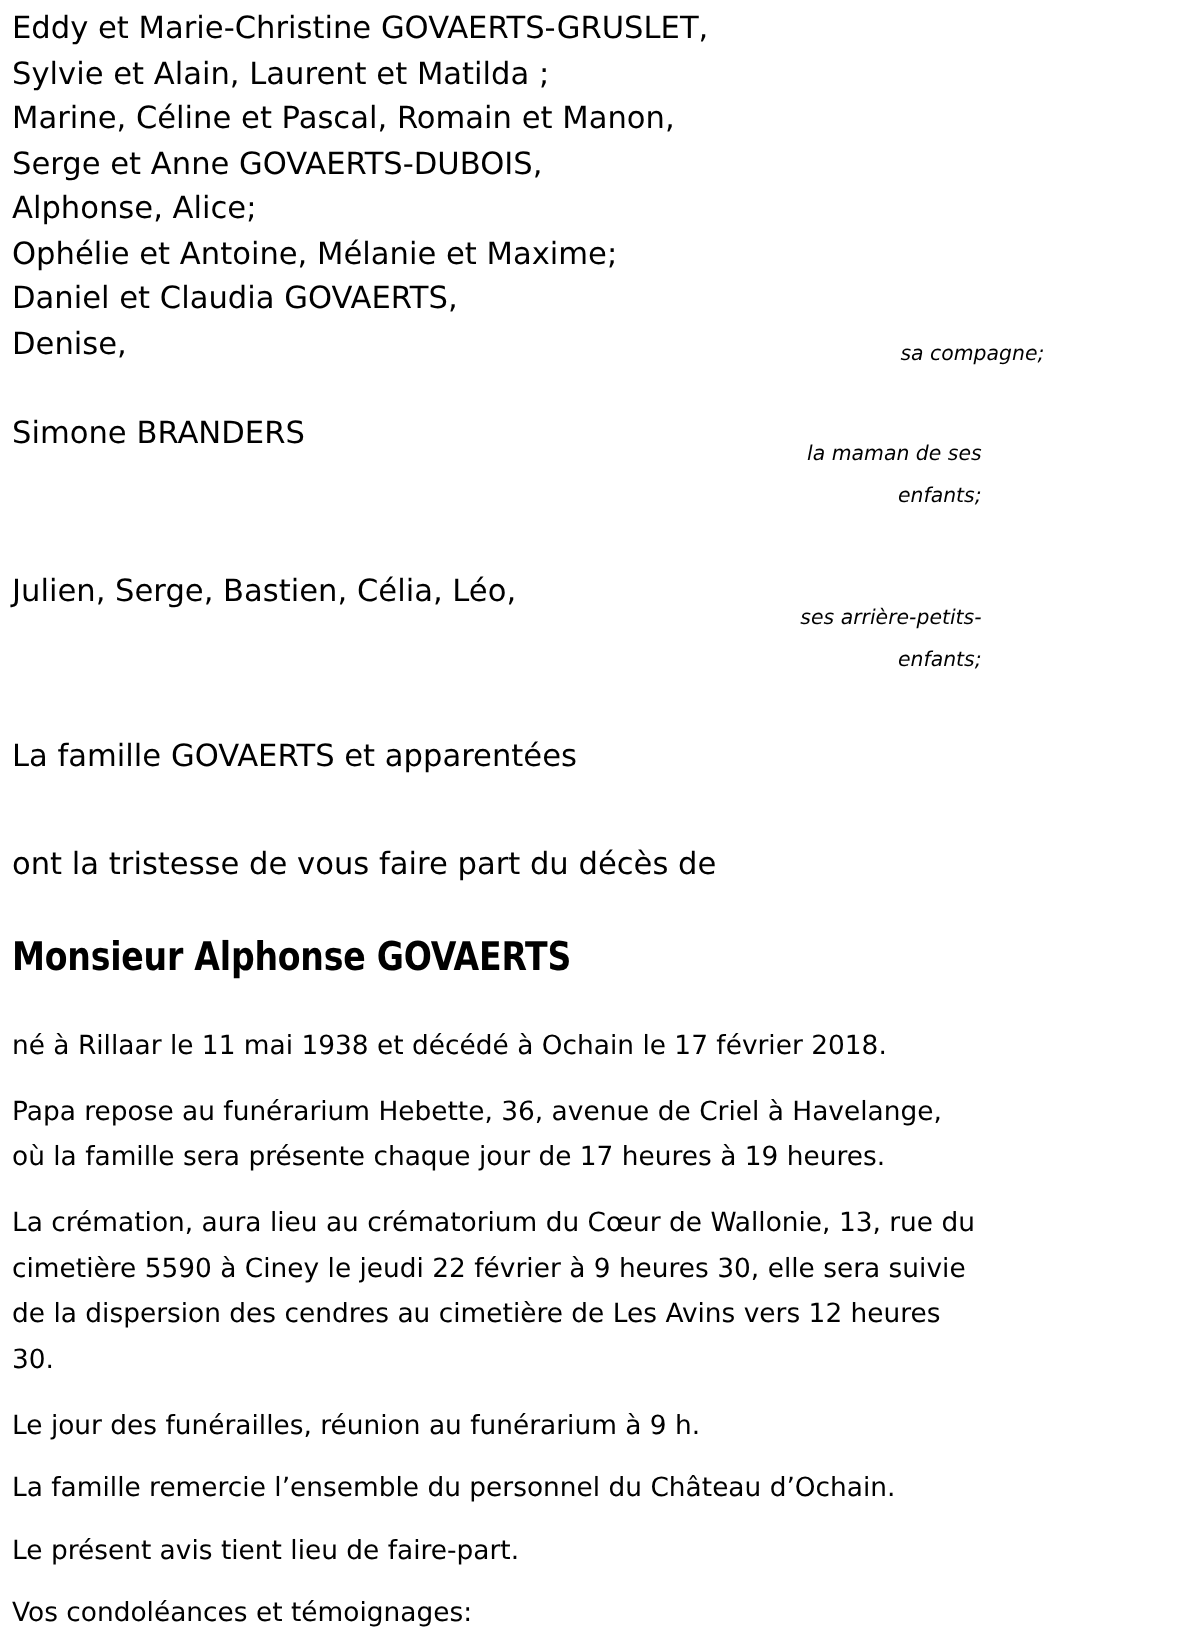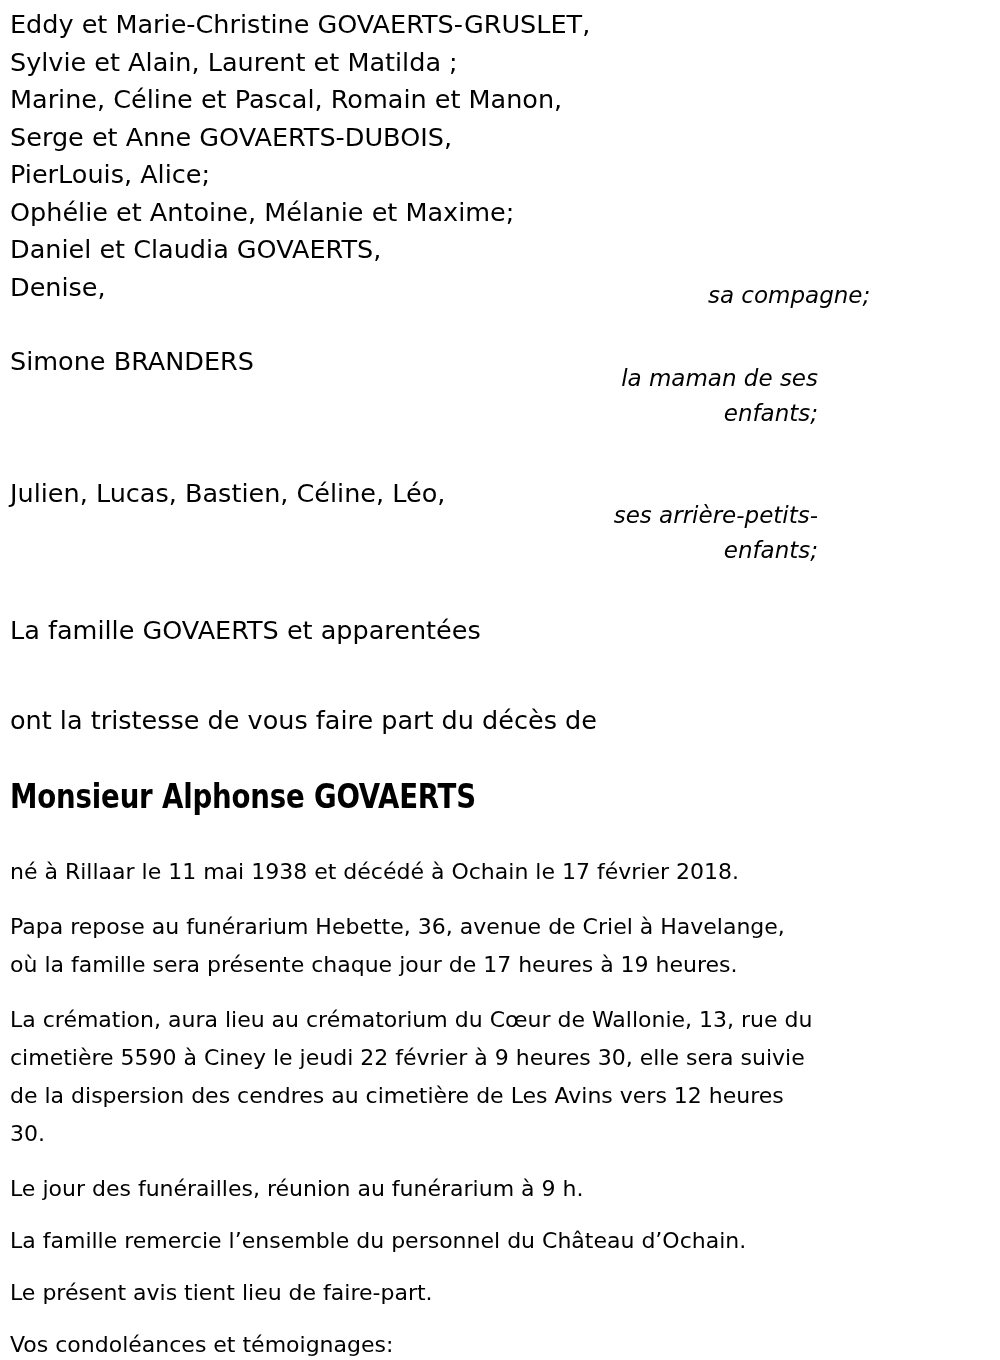--- a/index.html
+++ b/index.html
@@ -42,21 +42,21 @@
     text-align: right;
     font-style: italic;
     width: 280px;
   }
   .name-line {
     font-size: 25.5px;
     line-height: 37.5px;
     white-space: pre;
   }
   .relation {
-    font-size: 23px;
+    font-size: 17px;
     line-height: 35px;
   }
   .gap-md { height: 30px; }
   .gap-lg { height: 44px; }
 
   
   .announce {
     font-size: 25.5px;
     line-height: 37.5px;
     margin-top: 52px;
@@ -91,21 +91,21 @@
 <div class="page">
 
   <div class="roster">
 
     <div class="roster-row">
       <div class="roster-left">
         <div class="name-line">Eddy et Marie-Christine GOVAERTS-GRUSLET,</div>
         <div class="name-line">Sylvie et Alain, Laurent et Matilda ;</div>
         <div class="name-line">Marine, Céline et Pascal, Romain et Manon,</div>
         <div class="name-line">Serge et Anne GOVAERTS-DUBOIS,</div>
-        <div class="name-line">PierLouis, Alice;</div>
+        <div class="name-line">Alphonse, Alice;</div>
         <div class="name-line">Ophélie et Antoine, Mélanie et Maxime;</div>
         <div class="name-line">Daniel et Claudia GOVAERTS,</div>
         <div class="name-line">Denise,</div>
       </div>
       <div class="roster-right">
         <div class="relation" style="margin-top:272px;">sa compagne;</div>
       </div>
     </div>
 
     <div class="gap-md"></div>
@@ -117,21 +117,21 @@
       <div class="roster-right">
         <div class="relation" style="margin-top:18px;">la maman de ses</div>
         <div class="relation">enfants;</div>
       </div>
     </div>
 
     <div class="gap-lg"></div>
 
     <div class="roster-row">
       <div class="roster-left">
-        <div class="name-line">Julien, Lucas, Bastien, Céline, Léo,</div>
+        <div class="name-line">Julien, Serge, Bastien, Célia, Léo,</div>
       </div>
       <div class="roster-right">
         <div class="relation" style="margin-top:23px;">ses arrière-petits-</div>
         <div class="relation">enfants;</div>
       </div>
     </div>
 
     <div class="gap-lg"></div>
 
     <div class="roster-row">

